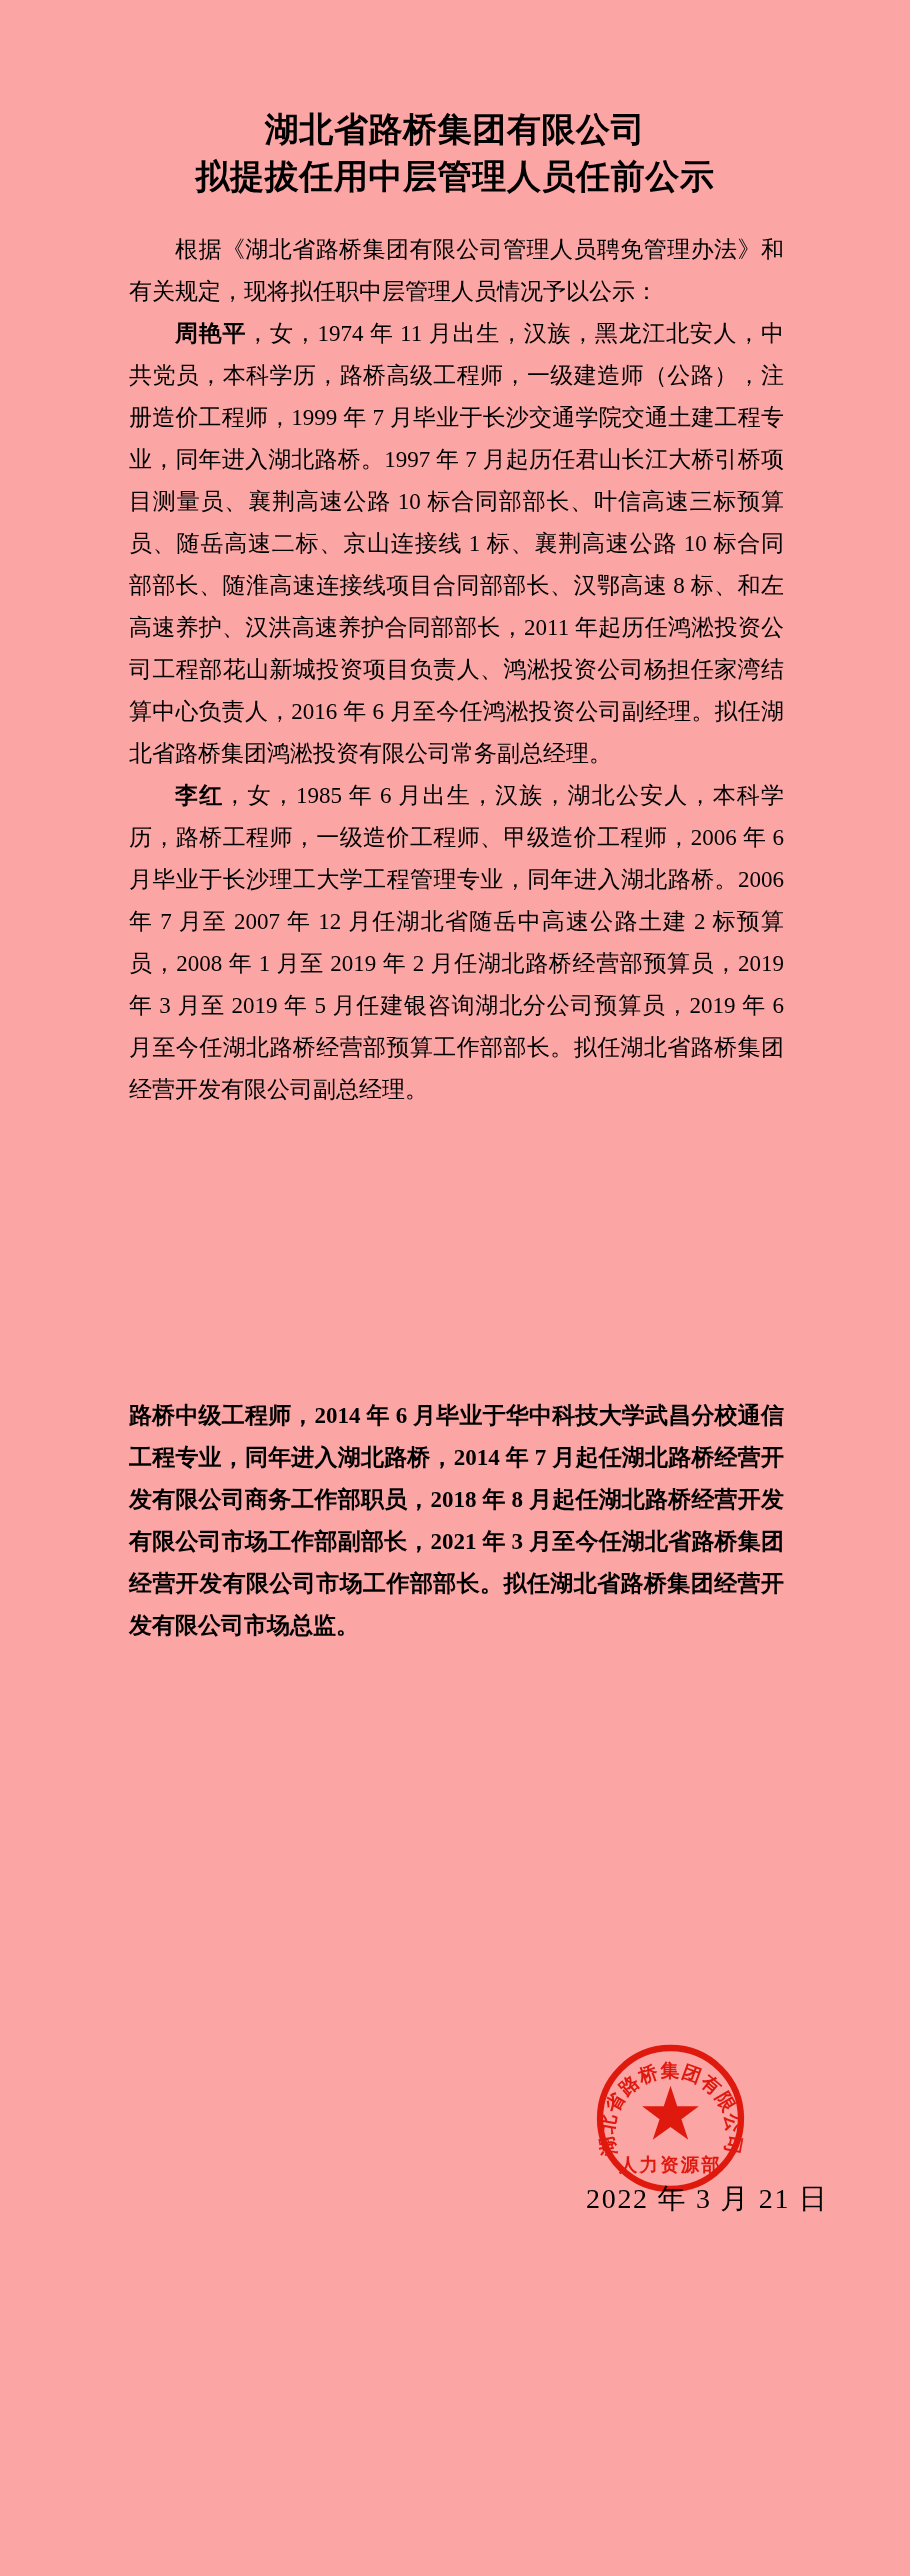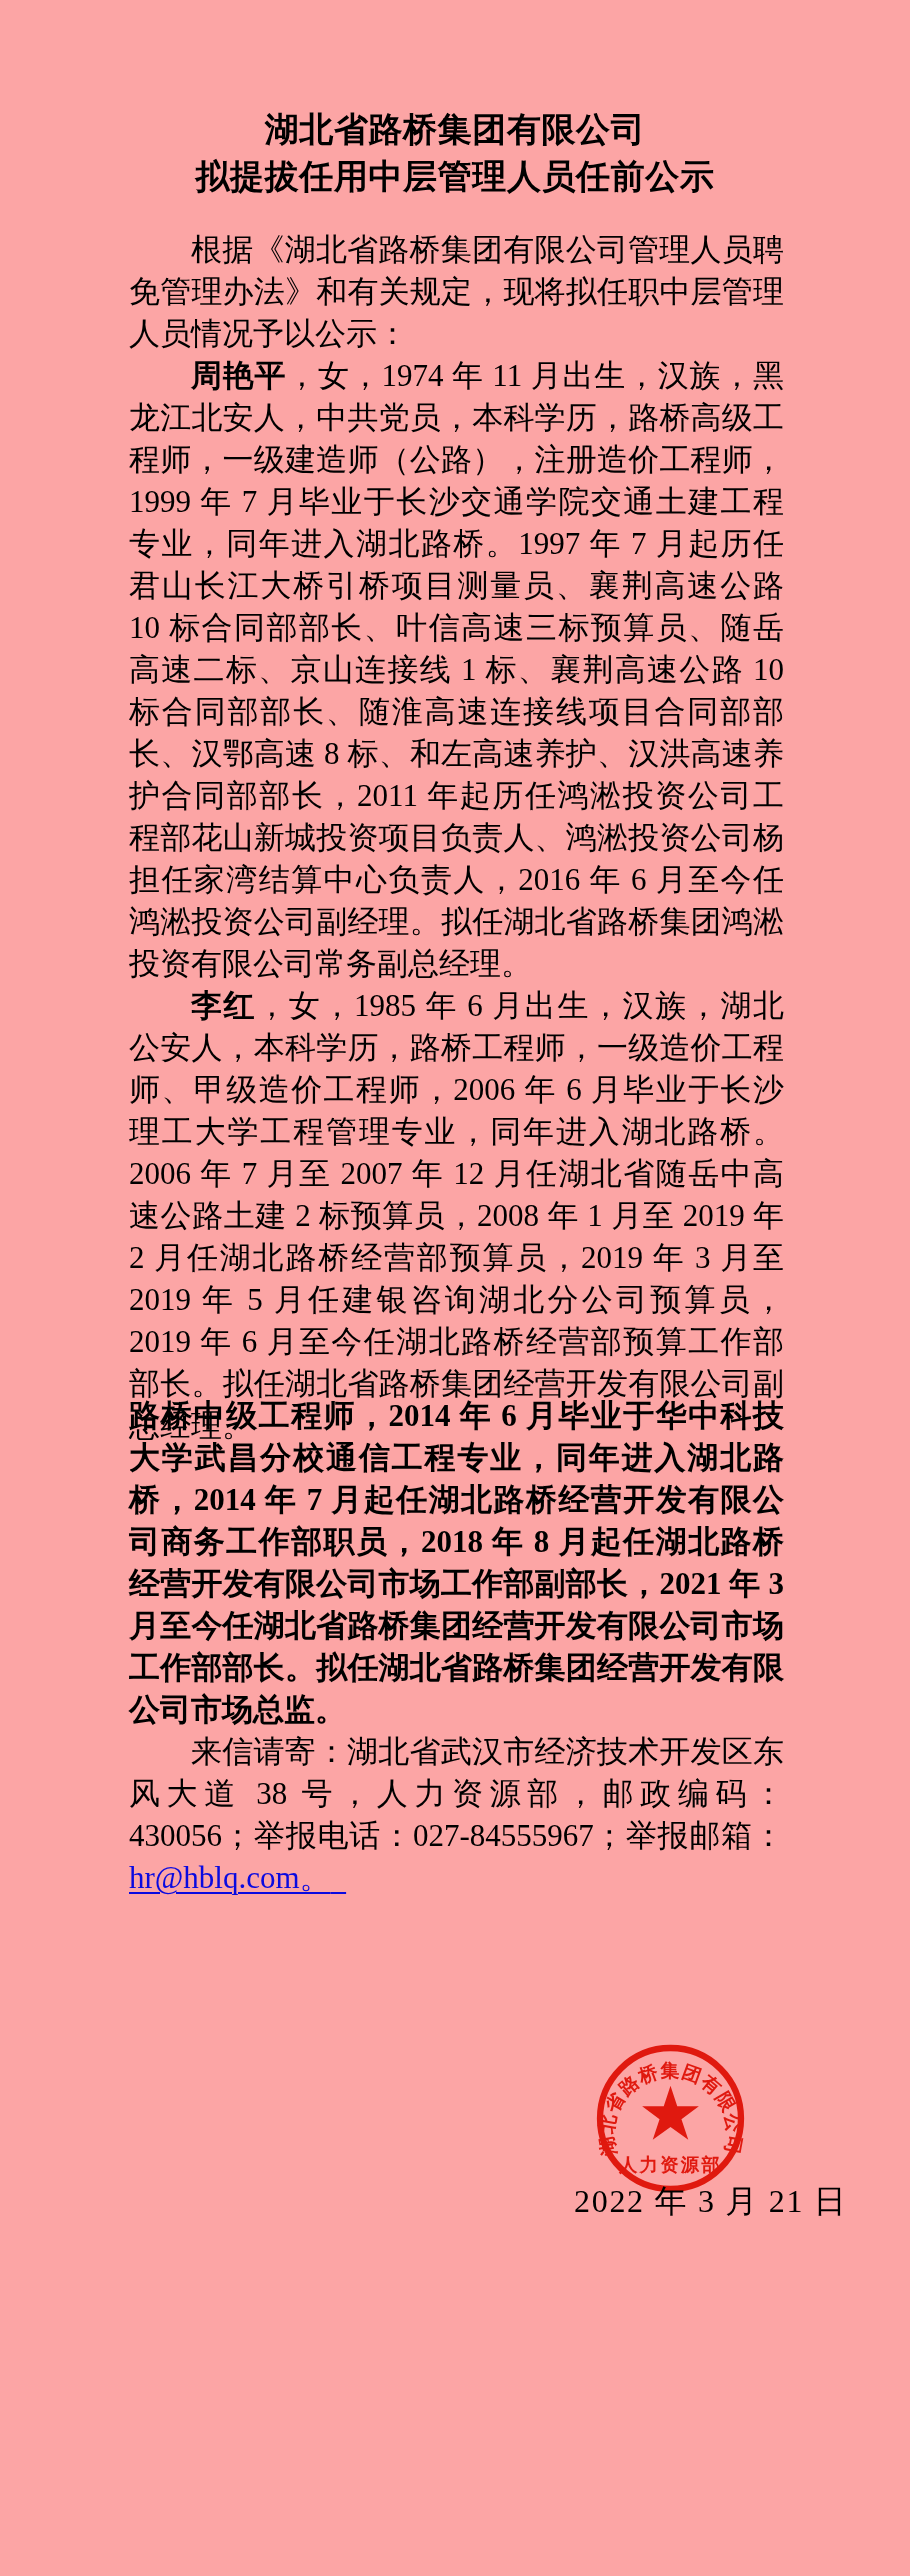--- a/index.html
+++ b/index.html
@@ -24,21 +24,21 @@
   }
   .body-block{
     position:absolute;
     left:129px;
     width:655px;
   }
   .block-1{ top:229px; }
   .block-2{ top:1395px; }
   .para{
     margin:0;
-    font-size:31px;
+    font-size:23px;
     line-height:42px;
     text-align:justify;
     text-indent:2em;
   }
   .para.no-indent{ text-indent:0;font-weight:bold; }
   .person-name{ font-weight:bold; }
   .email-link{
     color:#0a0ae0;
     text-decoration:underline;
     text-decoration-thickness:1.7px;
@@ -48,24 +48,24 @@
   .email-link::after{ content:"\00a0\00a0"; }
   .seal{
     position:absolute;
     left:592px;
     top:2040px;
     width:157px;
     height:157px;
   }
   .doc-date{
     position:absolute;
-    left:574px;
+    left:586px;
     top:2180px;
     width:207px;
-    font-size:32px;
+    font-size:28px;
     letter-spacing:1.7px;
     white-space:nowrap;
   }
 </style>
 </head>
 <body>
 
 <div class="page">
 
   <div class="doc-title">
@@ -74,21 +74,20 @@
   </div>
 
   <div class="body-block block-1">
     <p class="para">根据《湖北省路桥集团有限公司管理人员聘免管理办法》和有关规定，现将拟任职中层管理人员情况予以公示：</p>
     <p class="para"><span class="person-name">周艳平</span><span>，女，1974 年 11 月出生，汉族，黑龙江北安人，中共党员，本科学历，路桥高级工程师，一级建造师（公路），注册造价工程师，1999 年 7 月毕业于长沙交通学院交通土建工程专业，同年进入湖北路桥。1997 年 7 月起历任君山长江大桥引桥项目测量员、襄荆高速公路 10 标合同部部长、叶信高速三标预算员、随岳高速二标、京山连接线 1 标、襄荆高速公路 10 标合同部部长、随淮高速连接线项目合同部部长、汉鄂高速 8 标、和左高速养护、汉洪高速养护合同部部长，2011 年起历任鸿淞投资公司工程部花山新城投资项目负责人、鸿淞投资公司杨担任家湾结算中心负责人，2016 年 6 月至今任鸿淞投资公司副经理。拟任湖北省路桥集团鸿淞投资有限公司常务副总经理。</span></p>
     <p class="para"><span class="person-name">李红</span><span>，女，1985 年 6 月出生，汉族，湖北公安人，本科学历，路桥工程师，一级造价工程师、甲级造价工程师，2006 年 6 月毕业于长沙理工大学工程管理专业，同年进入湖北路桥。2006 年 7 月至 2007 年 12 月任湖北省随岳中高速公路土建 2 标预算员，2008 年 1 月至 2019 年 2 月任湖北路桥经营部预算员，2019 年 3 月至 2019 年 5 月任建银咨询湖北分公司预算员，2019 年 6 月至今任湖北路桥经营部预算工作部部长。拟任湖北省路桥集团经营开发有限公司副总经理。</span></p>
   </div>
 
   <div class="body-block block-2">
     <p class="para no-indent">路桥中级工程师，2014 年 6 月毕业于华中科技大学武昌分校通信工程专业，同年进入湖北路桥，2014 年 7 月起任湖北路桥经营开发有限公司商务工作部职员，2018 年 8 月起任湖北路桥经营开发有限公司市场工作部副部长，2021 年 3 月至今任湖北省路桥集团经营开发有限公司市场工作部部长。拟任湖北省路桥集团经营开发有限公司市场总监。</p>
-    <p class="para"><span>来信请寄：湖北省武汉市经济技术开发区东风大道 38 号，人力资源部，邮政编码：430056；举报电话：027-84555967；举报邮箱：</span><a class="email-link">hr@hblq.com。</a></p>
   </div>
 
   <svg class="seal" viewBox="0 0 274 274" aria-hidden="true">
     <circle cx="137" cy="137" r="123" fill="none" stroke="#e0190f" stroke-width="11"></circle>
     <polygon fill="#e0190f" points="137,80 148.8,115.8 186.5,115.8 156.1,138.2 168,174.1 137,152 106,174.1 117.9,138.2 87.5,115.8 125.2,115.8"></polygon>
     <path id="seal-arc-path" d="M 41,192 A 100,100 0 1 1 233,192" fill="none" stroke="none"></path>
     <text fill="#e0190f" font-size="33" font-weight="bold" font-family="Liberation Serif, DejaVu Serif, serif" letter-spacing="2">
       <textPath href="#seal-arc-path" startOffset="50%" text-anchor="middle">湖北省路桥集团有限公司</textPath>
     </text>
     <text x="137" y="228" text-anchor="middle" fill="#e0190f" font-size="32" font-weight="bold" font-family="Liberation Serif, DejaVu Serif, serif" letter-spacing="4">人力资源部</text>

